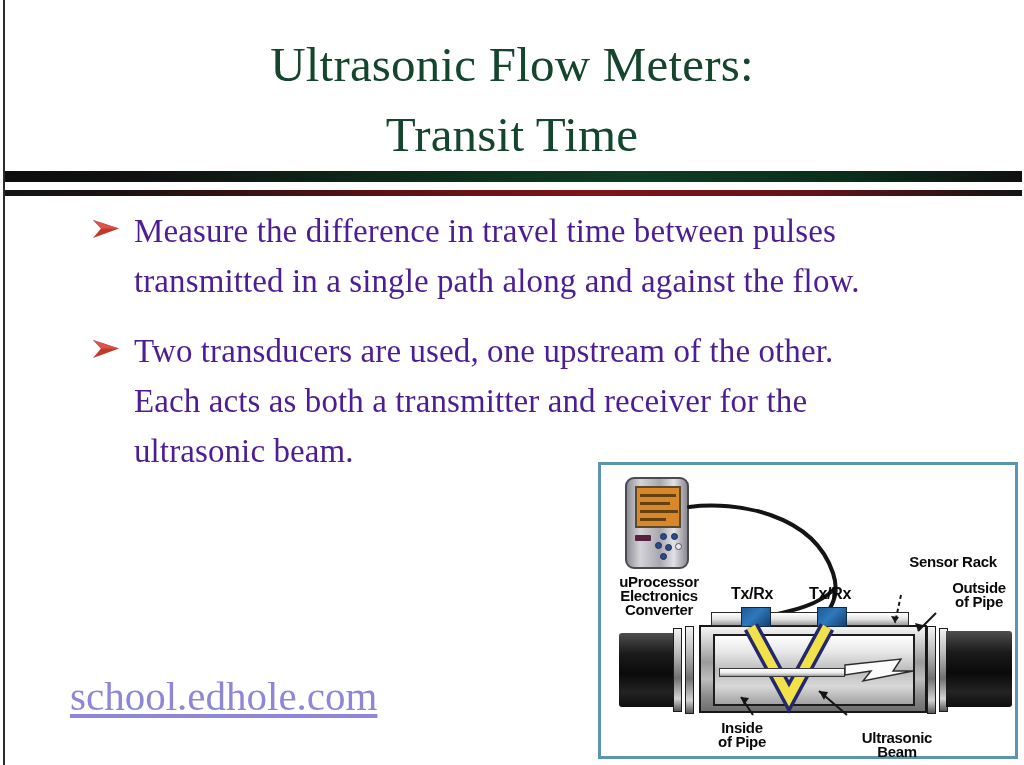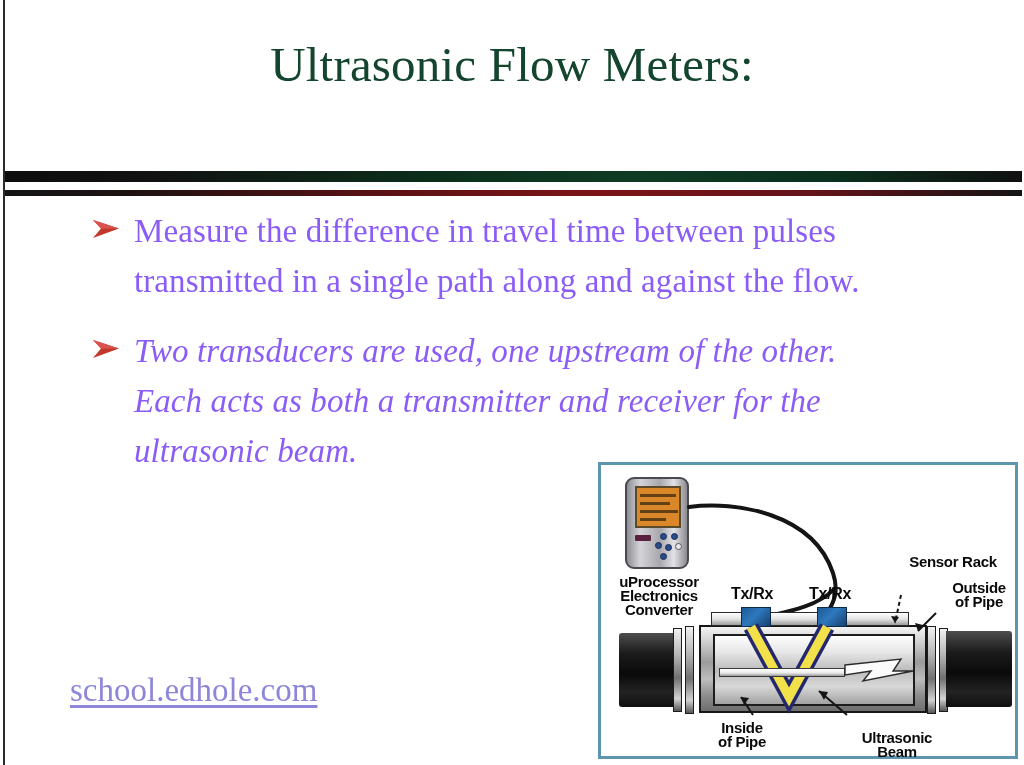--- a/index.html
+++ b/index.html
@@ -84,35 +84,35 @@
     padding-left: 42px;
     margin-bottom: 20px;
   }
   .bullet-marker {
     position: absolute;
     left: 0; top: 12px;
     width: 30px; height: 22px;
   }
   .bullet-text {
     display: block;
-    color: #8b5cf6;
+    color: #4c1d95;
     font-family: "Liberation Serif", serif;
     font-size: 33px;
     line-height: 50px;
     letter-spacing: 0.1px;
   }
-  .bullet-row.second { margin-top: 6px; font-style: italic; }
+  .bullet-row.second { margin-top: 6px; }
 
   
   .source-link {
     position: absolute;
     left: 70px; top: 672px;
     color: #8d86d9;
     font-family: "Liberation Serif", serif;
-    font-size: 33px;
+    font-size: 41px;
     text-decoration: underline;
     text-decoration-color: #8d86d9;
     text-underline-offset: 4px;
     cursor: pointer;
   }
 
   
   .diagram-panel {
     position: absolute;
     left: 598px; top: 462px;
@@ -254,20 +254,21 @@
 </head>
 <body>
 
 <div class="slide">
 
   <div class="edge-top"></div>
   <div class="edge-left"></div>
 
   <div class="title-block">
     <span class="title-line">Ultrasonic Flow Meters:</span>
+    <span class="title-line">Transit Time</span>
   </div>
 
   <div class="bar-green"></div>
   <div class="bar-gap"></div>
   <div class="bar-red"></div>
   <div class="bar-red-under"></div>
 
   <div class="bullets">
 
     <div class="bullet-row">

